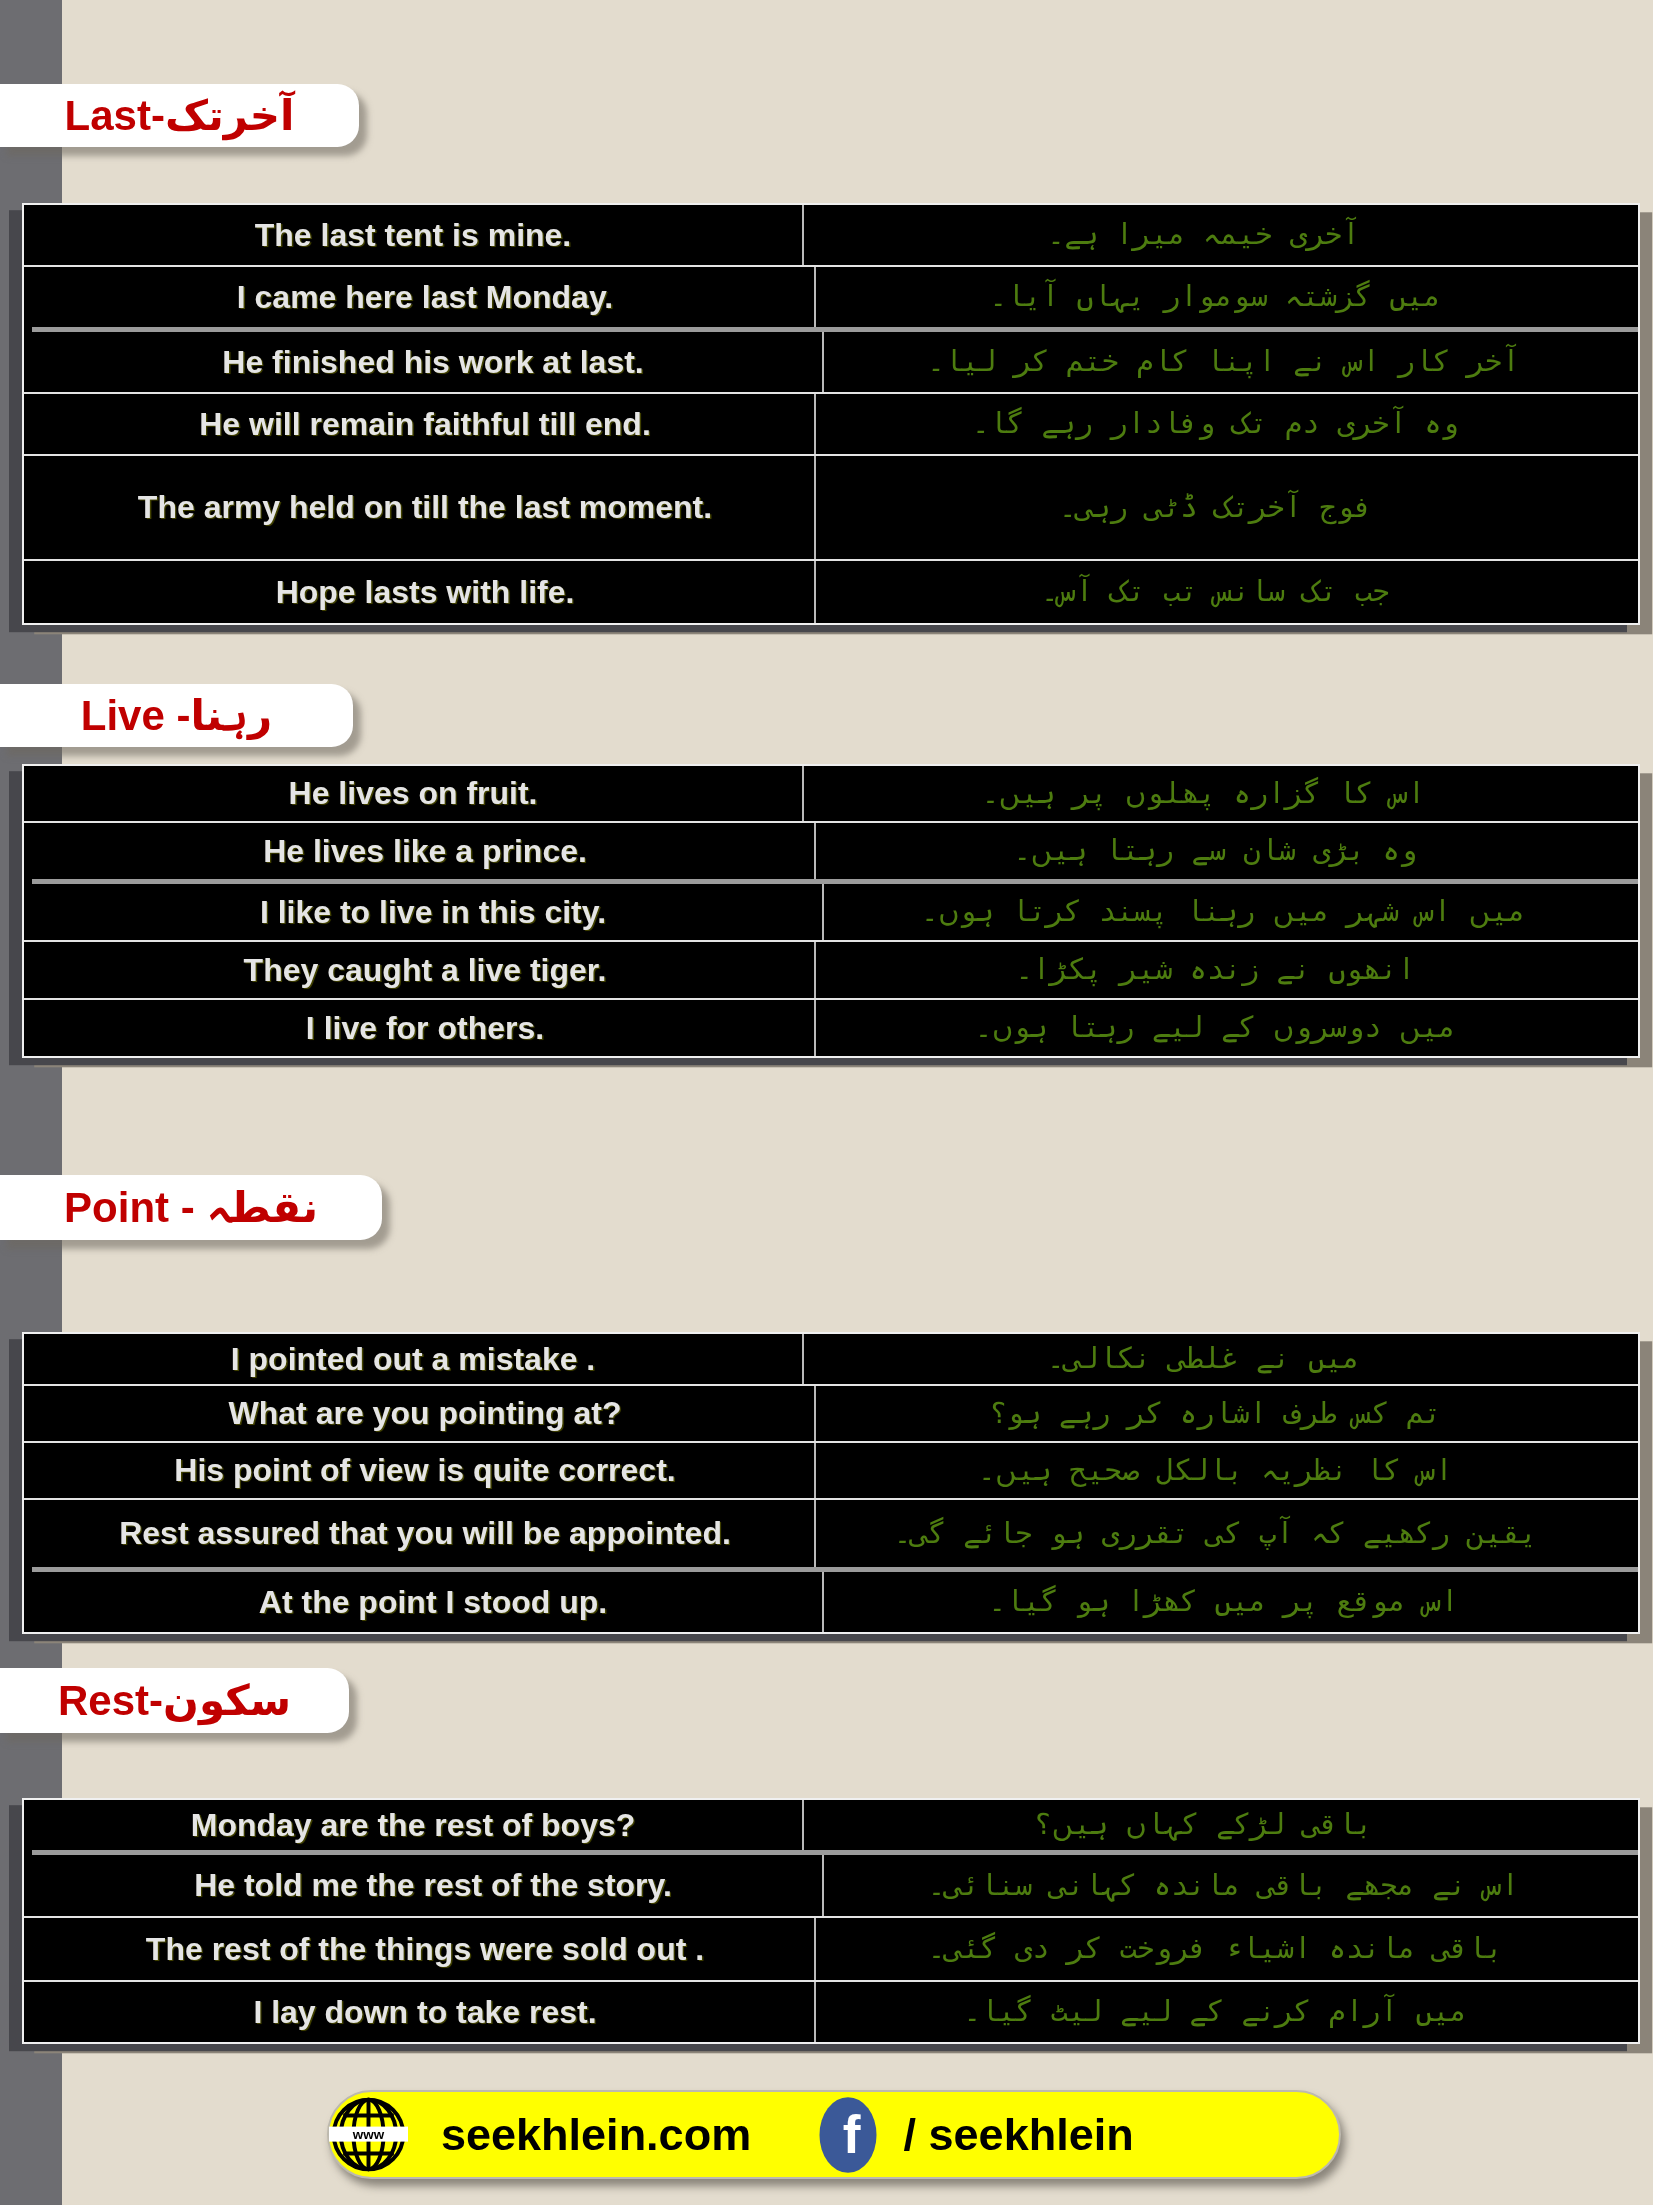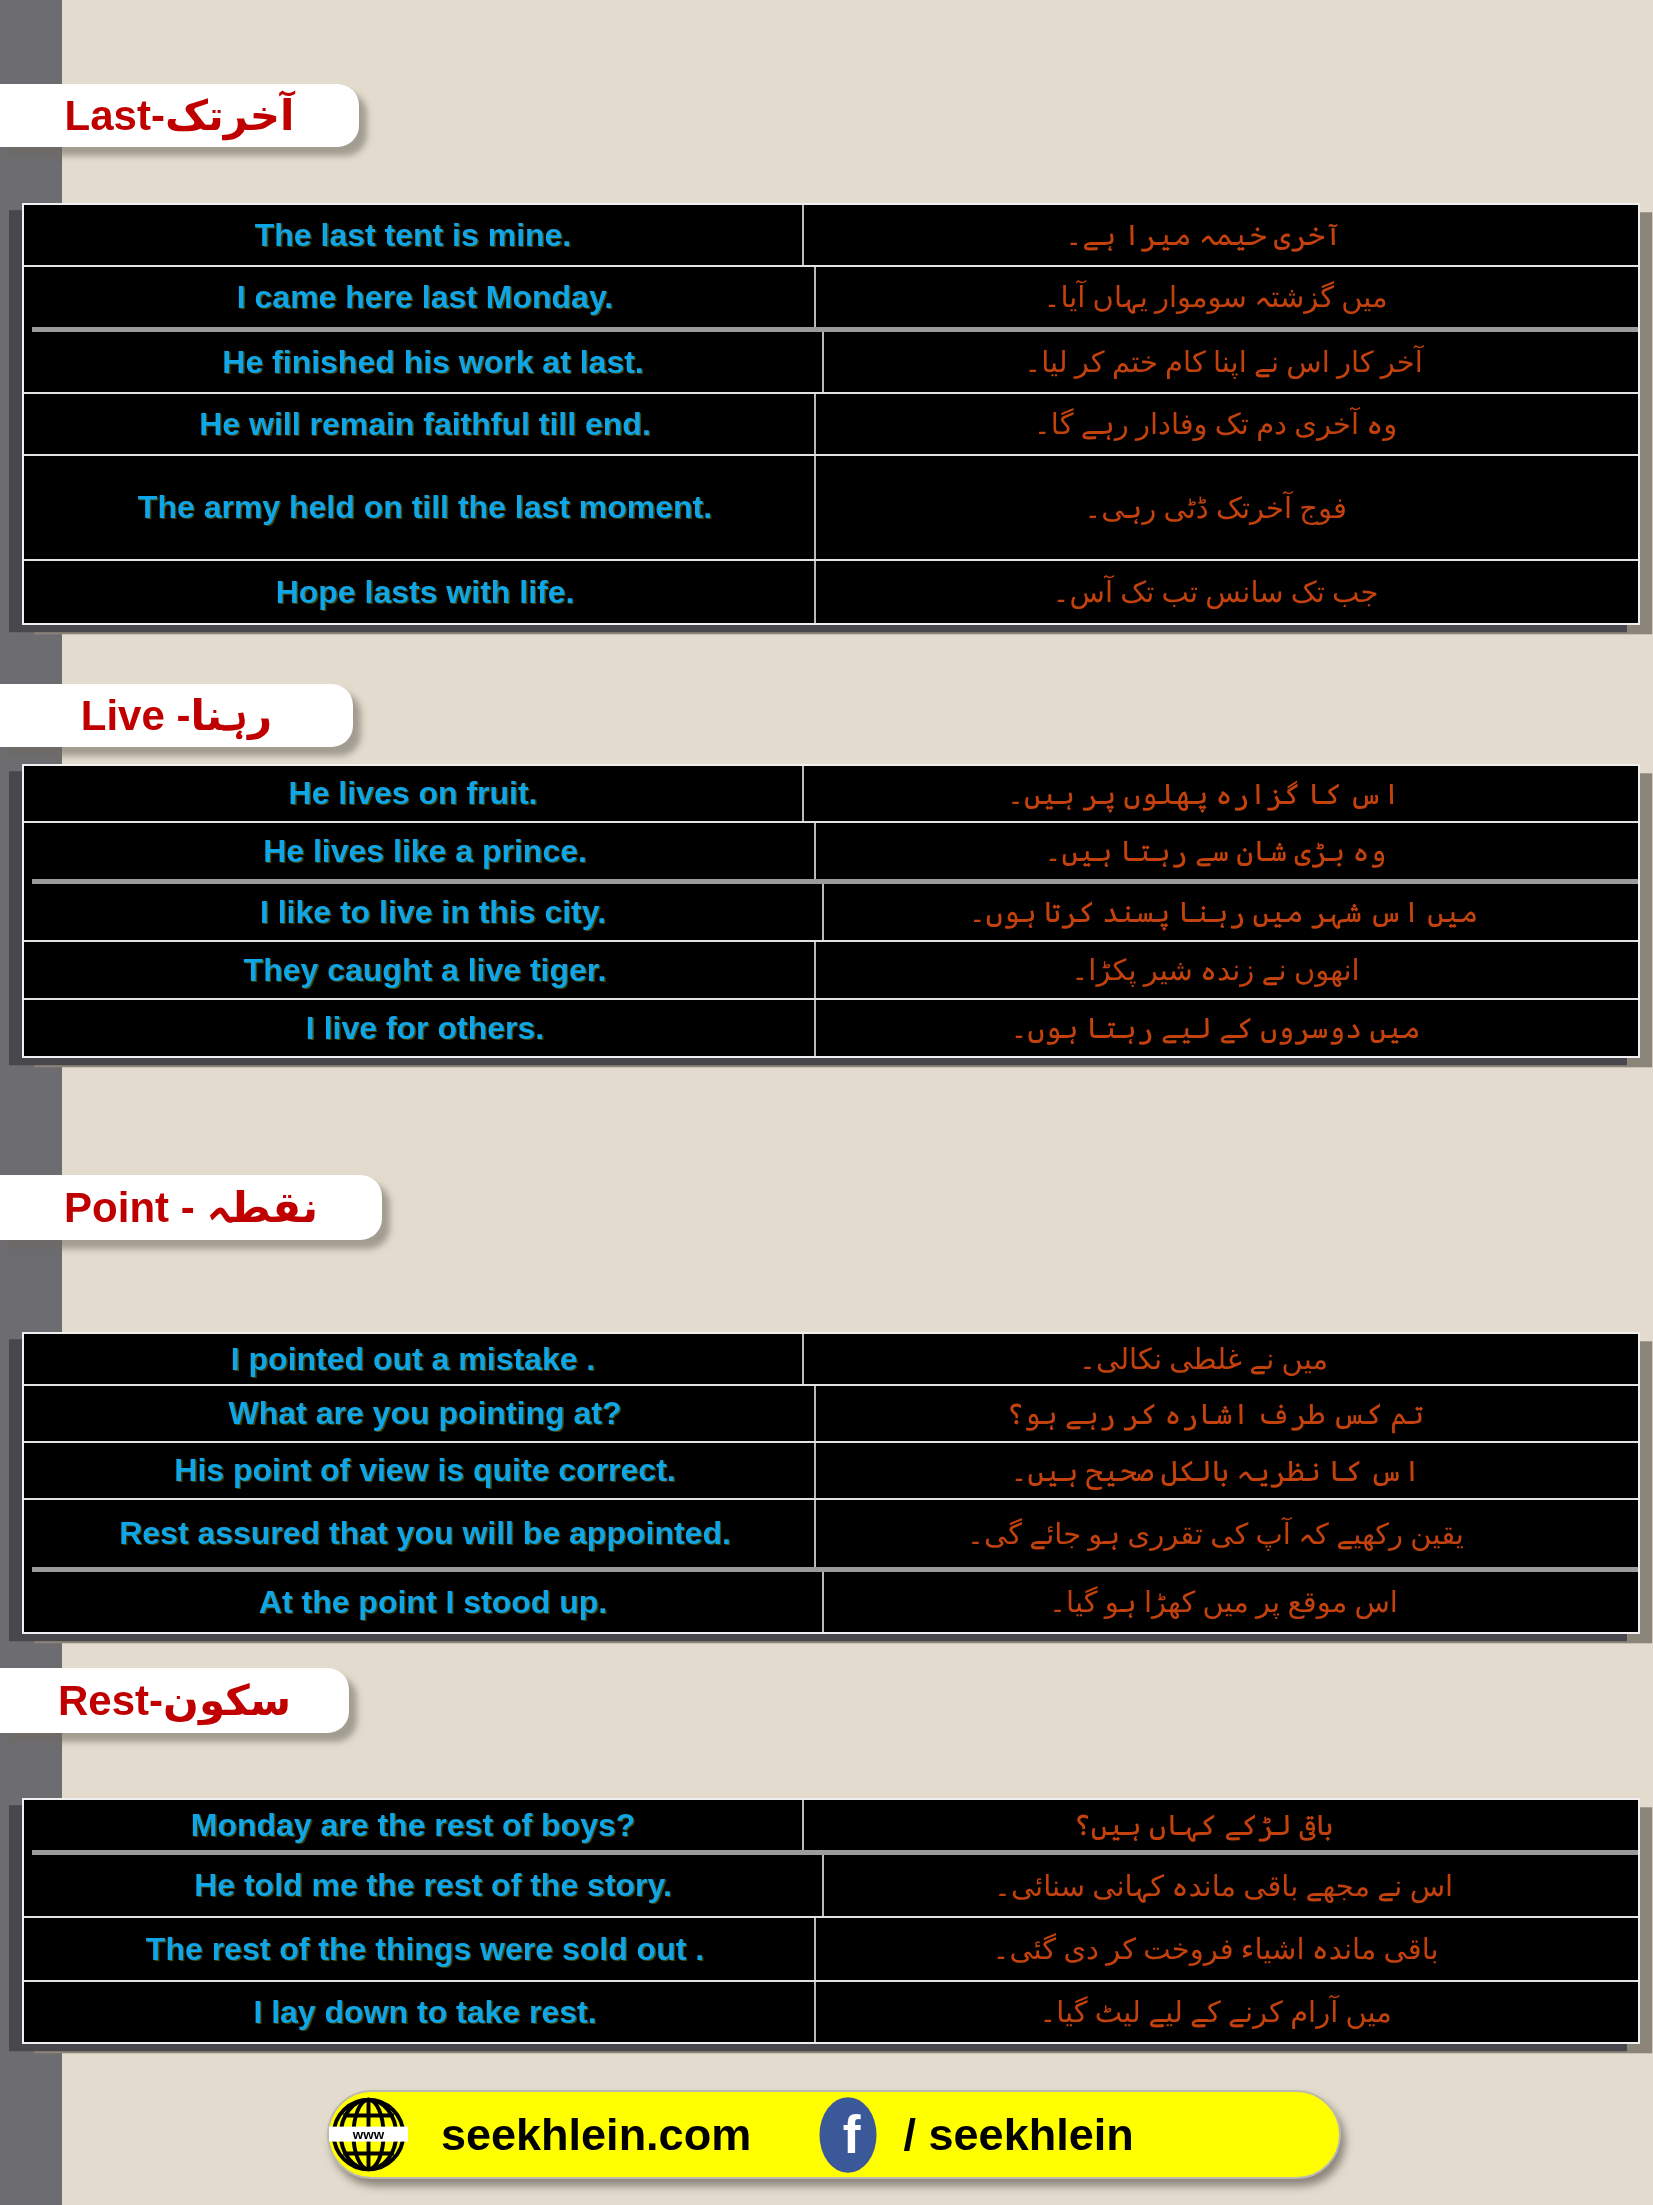--- a/index.html
+++ b/index.html
@@ -31,27 +31,27 @@
   }
   .row{display:flex;}
   .row + .row{border-top:2.2px solid #e3e3e3;padding-left:12px;}
   .row.tk{border-top:5.7px solid #9b9b9b;margin-left:8px;}
   .cell{
     box-sizing:border-box;display:flex;align-items:center;justify-content:center;
     padding:0 17px;overflow:hidden;
   }
   .en{
     width:780px;border-right:2.2px solid #b9b9b9;
-    color:#0ea5e9;font-weight:bold;font-size:32px;
+    color:#e5e5e5;font-weight:bold;font-size:32px;
     text-shadow:1.4px 1.4px 0.7px rgba(80,80,0,.85);
     font-family:"Liberation Sans",sans-serif;
   }
   .ur{
-    width:799px;color:#c2410c;font-size:29px;
-    font-family:Liberation Serif, serif;
+    width:799px;color:#4d7c0f;font-size:29px;
+    font-family:Liberation Mono, monospace;
   }
 
   
   #footer{
     position:absolute;top:2090px;left:327px;width:1014px;height:89px;
     background:#ffff00;border:2.2px solid #bdb9ae;border-radius:45px;
     box-sizing:border-box;display:flex;align-items:center;justify-content:flex-start;
     box-shadow:4.3px 7.2px 8.6px rgba(90,86,78,.65);
   }
   .globe{width:79px;height:79px;margin-right:33px;flex:0 0 auto;}

